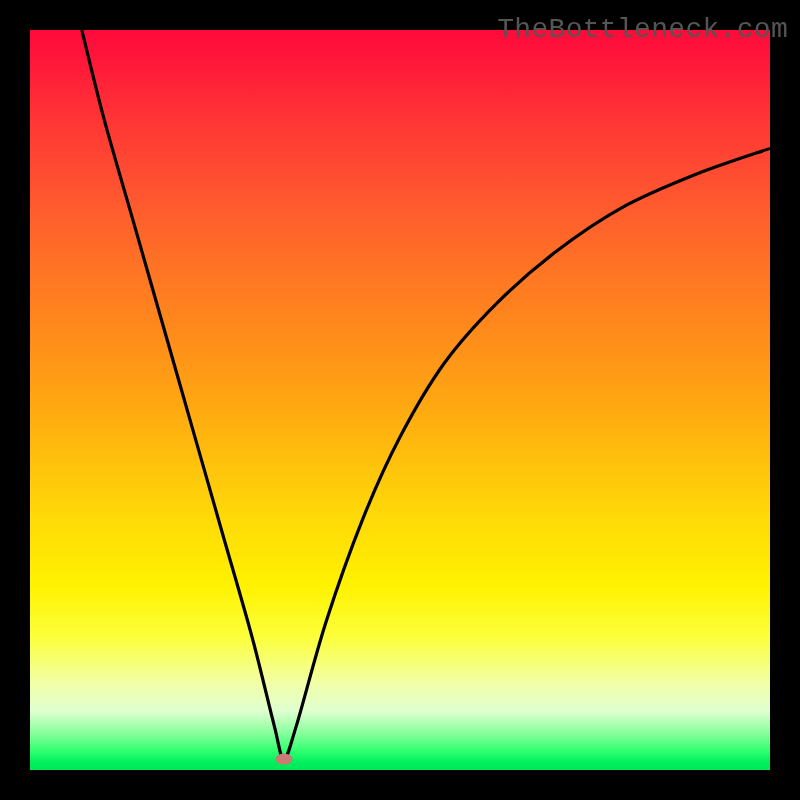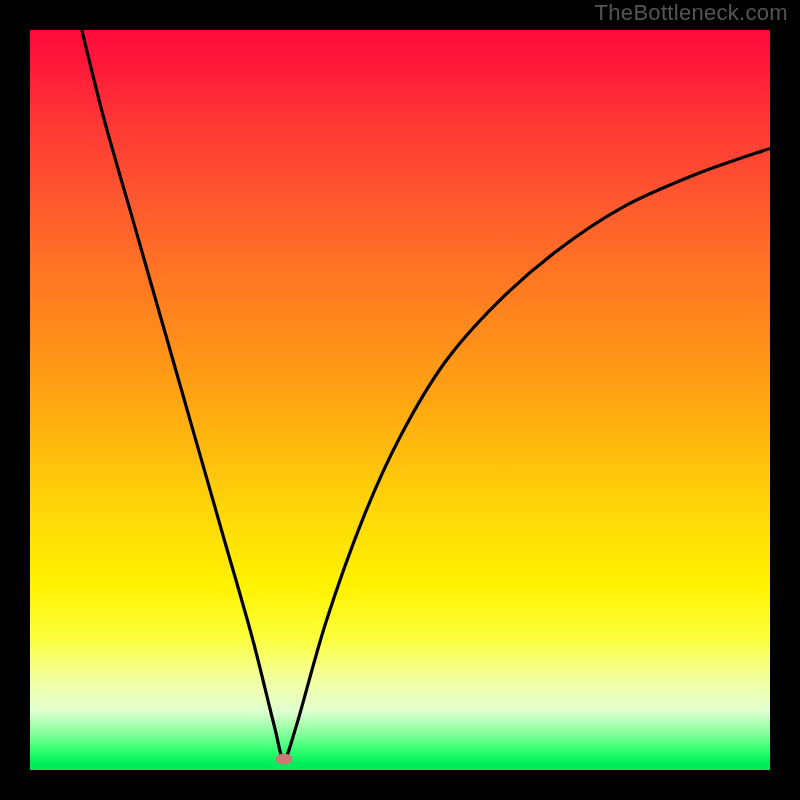--- a/index.html
+++ b/index.html
@@ -5,24 +5,24 @@
   * { margin: 0; padding: 0; box-sizing: border-box; }
   html, body { width: 800px; height: 800px; overflow: hidden; background: #000; }
   .container {
     width: 800px;
     height: 800px;
     position: relative;
     background: #000;
   }
   .watermark {
     position: absolute;
-    top: 0;
+    top: 14px;
     right: 12px;
-    font-family: Liberation Sans, sans-serif;
-    font-size: 22px;
+    font-family: Liberation Mono, monospace;
+    font-size: 28px;
     font-weight: 500;
     color: #555;
     letter-spacing: 0.3px;
     z-index: 5;
   }
   .plot-area {
     position: absolute;
     left: 30px;
     top: 30px;
     width: 740px;

